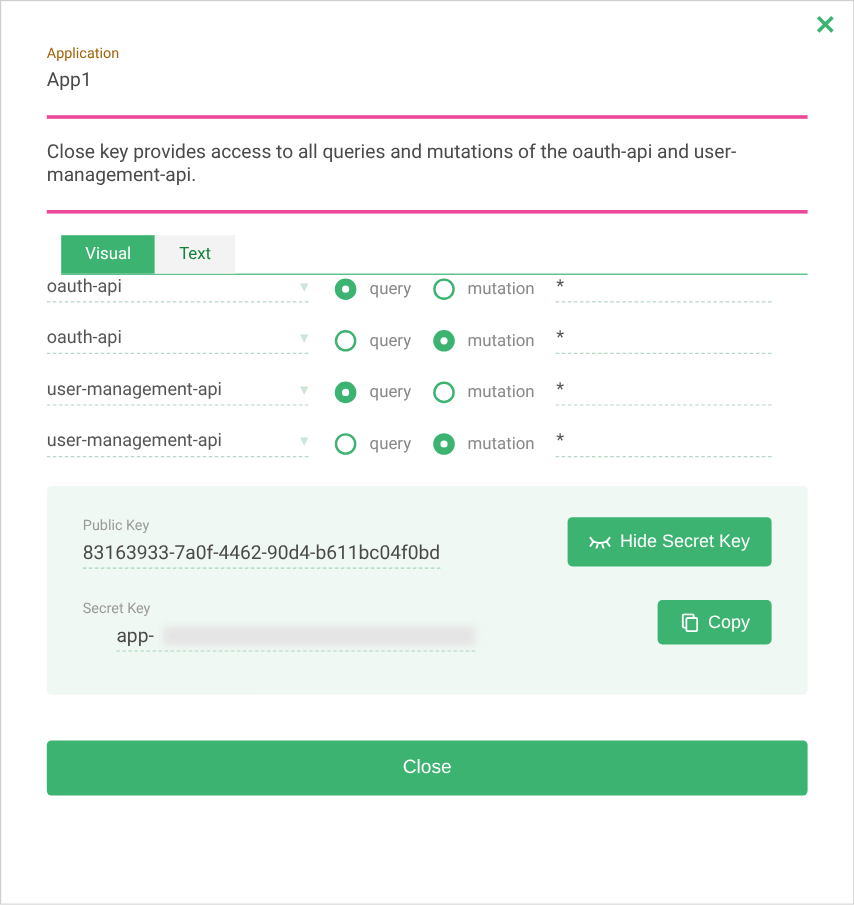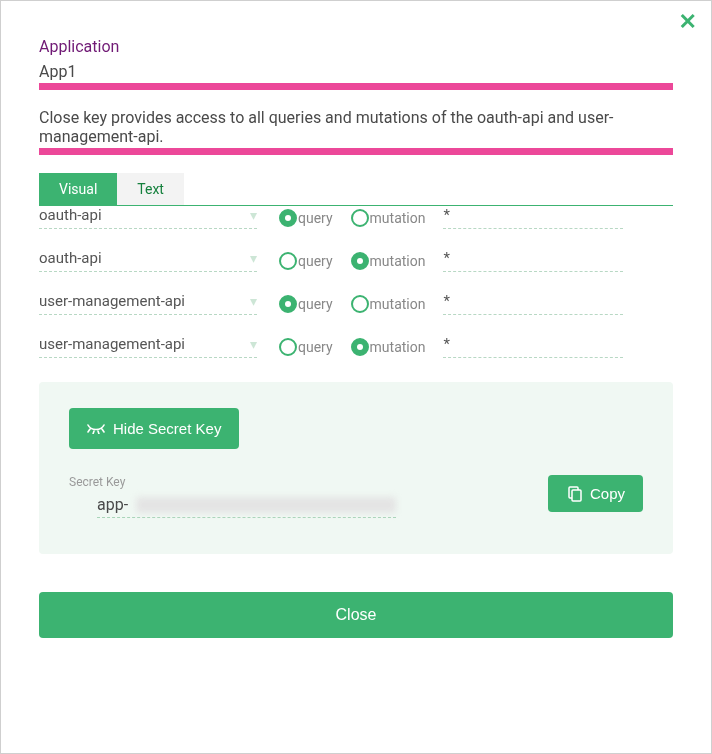--- a/index.html
+++ b/index.html
@@ -10,28 +10,28 @@
     background:#fff;
     position:relative;
     padding: 26px 38px 30px 38px;
   }
   .close-x {
     position:absolute; top:10px; right:14px;
     color:#3cb371; font-size:22px; font-weight:700; cursor:pointer;
     line-height:1;
   }
   .field-section { margin-top:10px; margin-bottom:18px; }
-  .field-label { font-size:16px; color:#701a75; margin-bottom:6px; }
+  .field-label { font-size:12px; color:#a16207; margin-bottom:6px; }
   .field-value {
     font-size:16px; color:#4a4a4a;
-    border-bottom:7px solid #ec4899;
-    padding-bottom:2px;
+    border-bottom:3px solid #ec4899;
+    padding-bottom:20px;
   }
   .scope-label { font-size:12px; color:#9a9a9a; margin-top:10px; margin-bottom:8px; }
-  .tabs { display:flex; border-bottom:1px solid #3cb371; }
+  .tabs { display:flex; border-bottom:1px solid #3cb371;margin-left:12px; }
   .tab {
     padding:8px 20px; font-size:14px; cursor:pointer;
     background:#f3f3f3; color:#15803d;
   }
   .tab.active { background:#3cb371; color:#fff; }
   .scope-rows { }
   .scope-row {
     display:flex; align-items:center;
     margin-bottom:20px;
   }
@@ -39,21 +39,21 @@
     position:relative;
     width:218px;
     border-bottom:1px dashed #b8d8c4;
     padding-bottom:4px;
     font-size:15px; color:#555;
     display:flex; justify-content:space-between; align-items:center;
     cursor:pointer;
   }
   .chevron { color:#cde6d6; font-size:14px; }
   .radios { display:flex; gap:18px; margin-left:22px; }
-  .radio { display:flex; align-items:center; gap:1px; font-size:14px; color:#888; cursor:pointer; }
+  .radio { display:flex; align-items:center; gap:11px; font-size:14px; color:#888; cursor:pointer; }
   .radio-dot {
     width:18px; height:18px; border-radius:50%;
     border:2px solid #3cb371; display:inline-block; position:relative;
   }
   .radio-dot.checked { background:#3cb371; border-color:#3cb371; }
   .radio-dot.checked::after{
     content:""; position:absolute; top:50%; left:50%;
     width:6px; height:6px; background:#fff; border-radius:50%;
     transform:translate(-50%,-50%);
   }
@@ -200,20 +200,24 @@
           <span class="radio-dot checked"></span>
           <span>mutation</span>
         </span>
       </div>
       <div class="pattern">*</div>
     </div>
   </div>
 
   <div class="keys-panel">
     <div class="key-row">
+      <div>
+        <div class="key-label">Public Key</div>
+        <span class="key-value">83163933-7a0f-4462-90d4-b611bc04f0bd</span>
+      </div>
       <button class="btn btn-hide">
         <span class="icon-eye">
           <svg width="18" height="10" viewBox="0 0 18 10">
               <path d="M1 1 C4 7,14 7,17 1 M3 5 L1 8 M7 7 L6 10 M11 7 L12 10 M15 5 L17 8" stroke="#fff" stroke-width="1.6" fill="none" stroke-linecap="round"></path>
             </svg>
         </span>
         <span>Hide Secret Key</span>
       </button>
     </div>
     <div class="key-row" style="margin-bottom:0">

